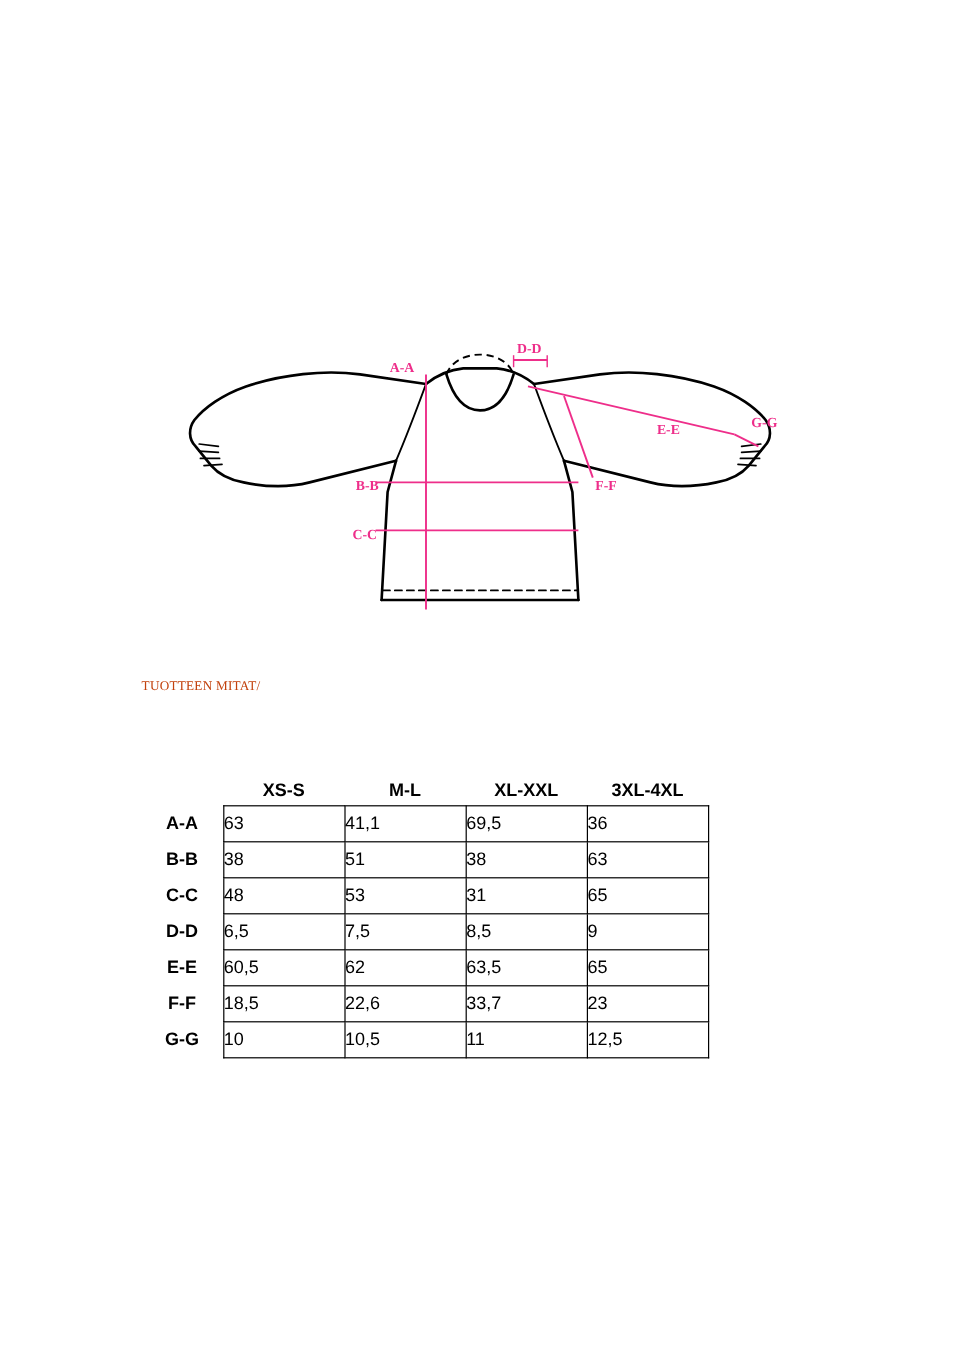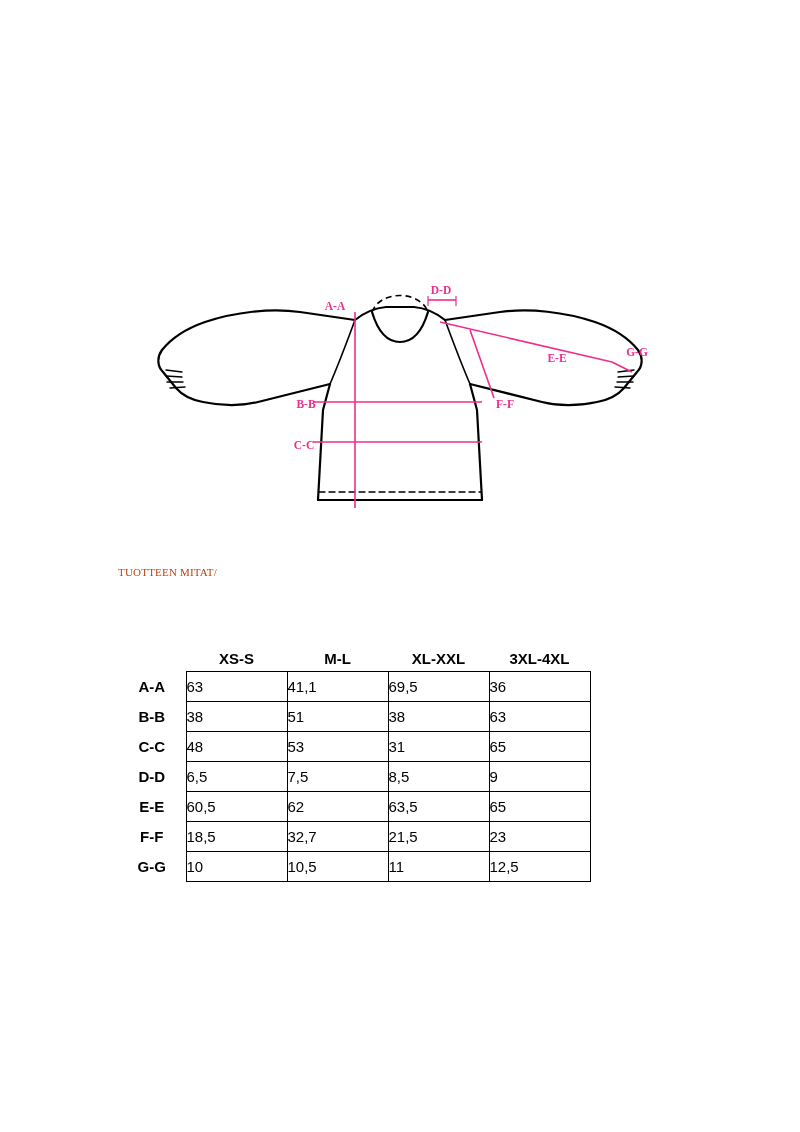--- a/index.html
+++ b/index.html
@@ -219,22 +219,22 @@
     <tr>
       <th class="row-head">E-E</th>
       <td class="data-cell">60,5</td>
       <td class="data-cell">62</td>
       <td class="data-cell">63,5</td>
       <td class="data-cell">65</td>
     </tr>
     <tr>
       <th class="row-head">F-F</th>
       <td class="data-cell">18,5</td>
-      <td class="data-cell">32,7</td>
-      <td class="data-cell">21,5</td>
+      <td class="data-cell">22,6</td>
+      <td class="data-cell">33,7</td>
       <td class="data-cell">23</td>
     </tr>
     <tr>
       <th class="row-head">G-G</th>
       <td class="data-cell">10</td>
       <td class="data-cell">10,5</td>
       <td class="data-cell">11</td>
       <td class="data-cell">12,5</td>
     </tr>
   </tbody>

